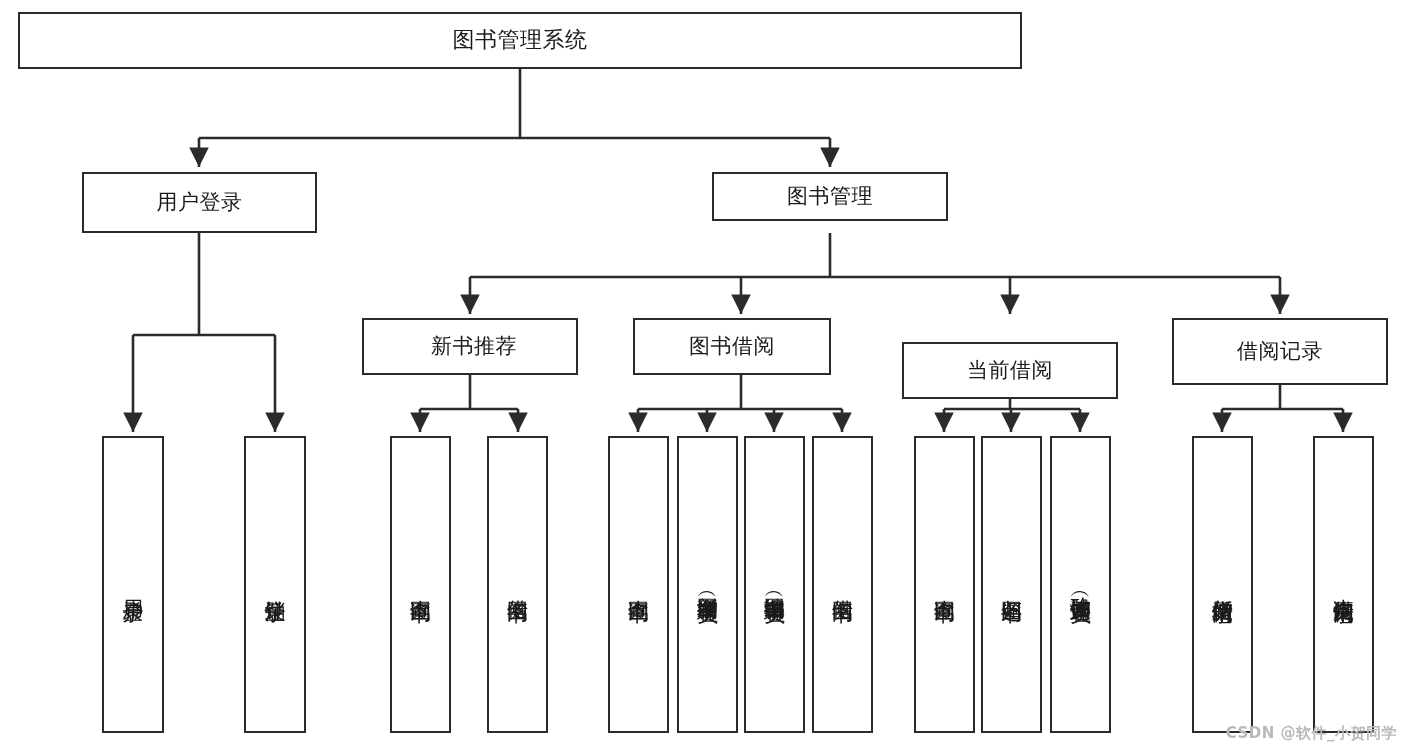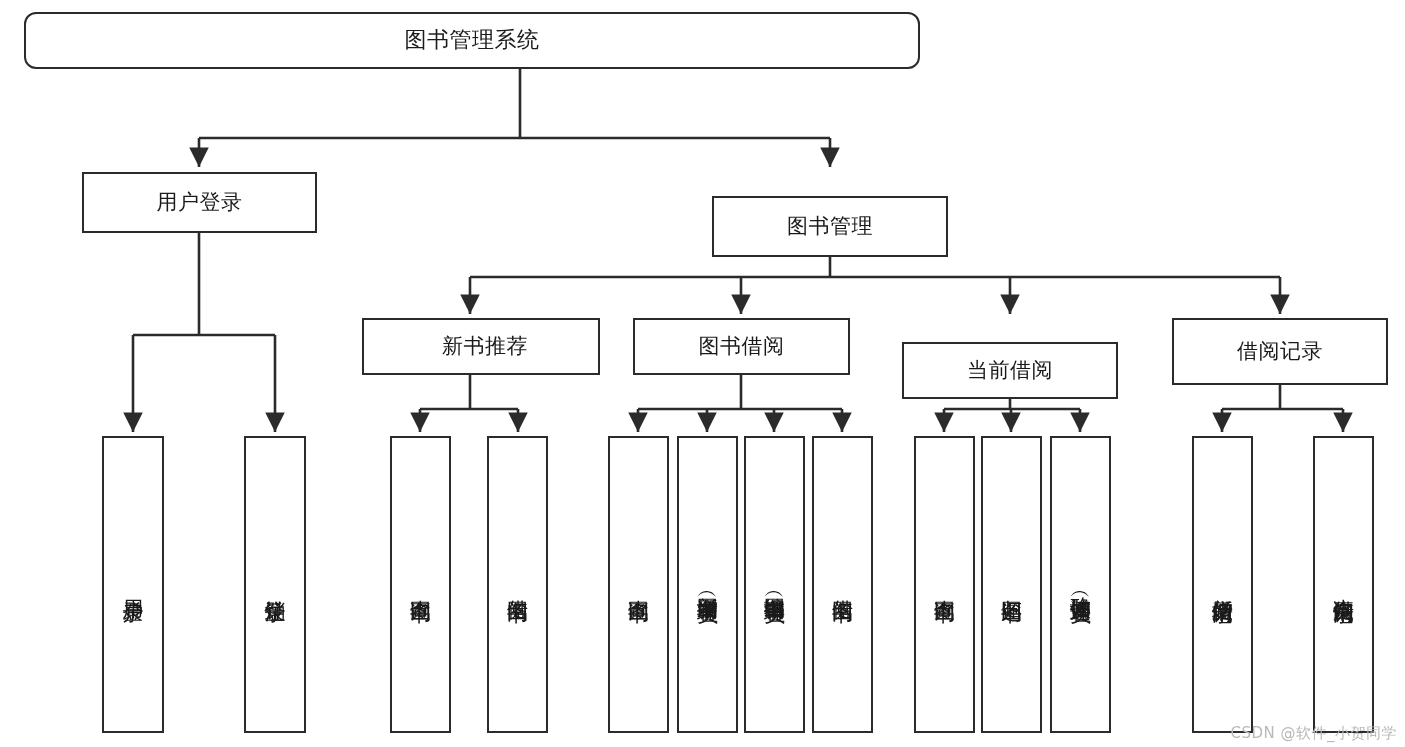--- a/index.html
+++ b/index.html
@@ -54,20 +54,21 @@
   #root-node{ font-size:22px; }
   #watermark{
     position:absolute;
     right:8px;
     bottom:4px;
     font-size:15px;
     color:#b9b9b9;
     letter-spacing:0.5px;
     white-space:nowrap;
     user-select:none;
+    font-weight:bold;
   }
 </style>
 </head>
 <body>
 
 <div id="canvas">
 
   <svg id="wires" viewBox="0 0 1405 747" width="1405" height="747">
     <defs>
       <marker id="arrow" viewBox="0 0 12 12" refX="6" refY="10" markerWidth="9" markerHeight="9" orient="auto-start-reverse">
@@ -116,29 +117,29 @@
       <path d="M 1011 409 L 1011 432" marker-end="url(#arrowdown)"></path>
       <path d="M 1080 409 L 1080 432" marker-end="url(#arrowdown)"></path>
 
       <path d="M 1280 375 L 1280 409"></path>
       <path d="M 1222 409 L 1343 409"></path>
       <path d="M 1222 409 L 1222 432" marker-end="url(#arrowdown)"></path>
       <path d="M 1343 409 L 1343 432" marker-end="url(#arrowdown)"></path>
     </g>
   </svg>
 
-  <div class="node horiz" id="root-node" style="left:24px; top:12px; width:896px; height:57px;border-radius:12px;">图书管理系统</div>
+  <div class="node horiz" id="root-node" style="left:18px; top:12px; width:1004px; height:57px;">图书管理系统</div>
 
   <div class="node horiz" style="left:82px; top:172px; width:235px; height:61px;">用户登录</div>
 
-  <div class="node horiz" style="left:712px; top:172px; width:236px; height:61px;margin-top:24px;">图书管理</div>
+  <div class="node horiz" style="left:712px; top:172px; width:236px; height:49px;">图书管理</div>
 
-  <div class="node horiz" style="left:362px; top:318px; width:238px; height:57px;padding-left:8px;">新书推荐</div>
+  <div class="node horiz" style="left:362px; top:318px; width:216px; height:57px;padding-left:8px;">新书推荐</div>
 
-  <div class="node horiz" style="left:633px; top:318px; width:217px; height:57px;">图书借阅</div>
+  <div class="node horiz" style="left:633px; top:318px; width:198px; height:57px;">图书借阅</div>
 
   <div class="node horiz" style="left:902px; top:318px; width:216px; height:57px;margin-top:24px;">当前借阅</div>
 
   <div class="node horiz" style="left:1172px; top:318px; width:216px; height:67px;">借阅记录</div>
 
   <div class="node vert" style="left:102px; top:436px; width:62px; height:297px;">
     <span class="vtext">用户登录</span>
   </div>
 
   <div class="node vert" style="left:244px; top:436px; width:62px; height:297px;">

